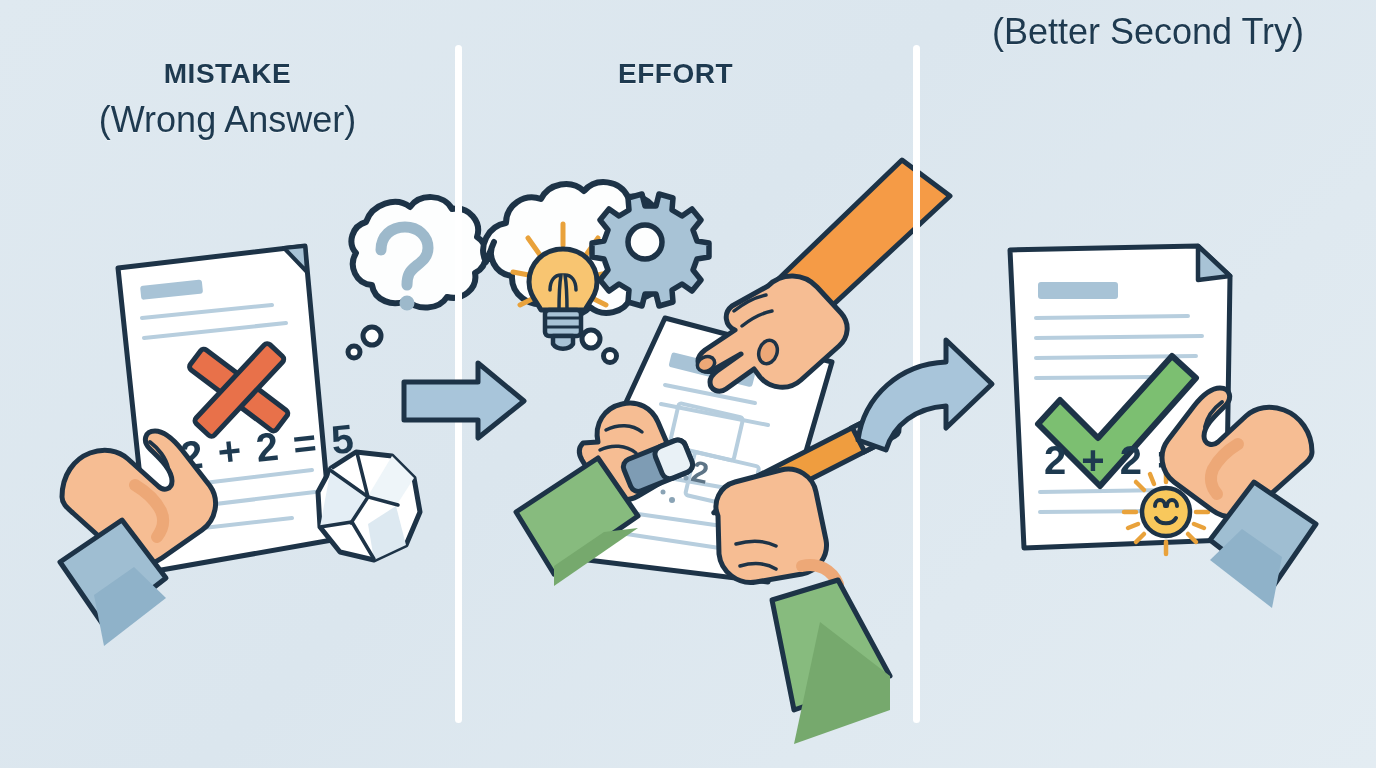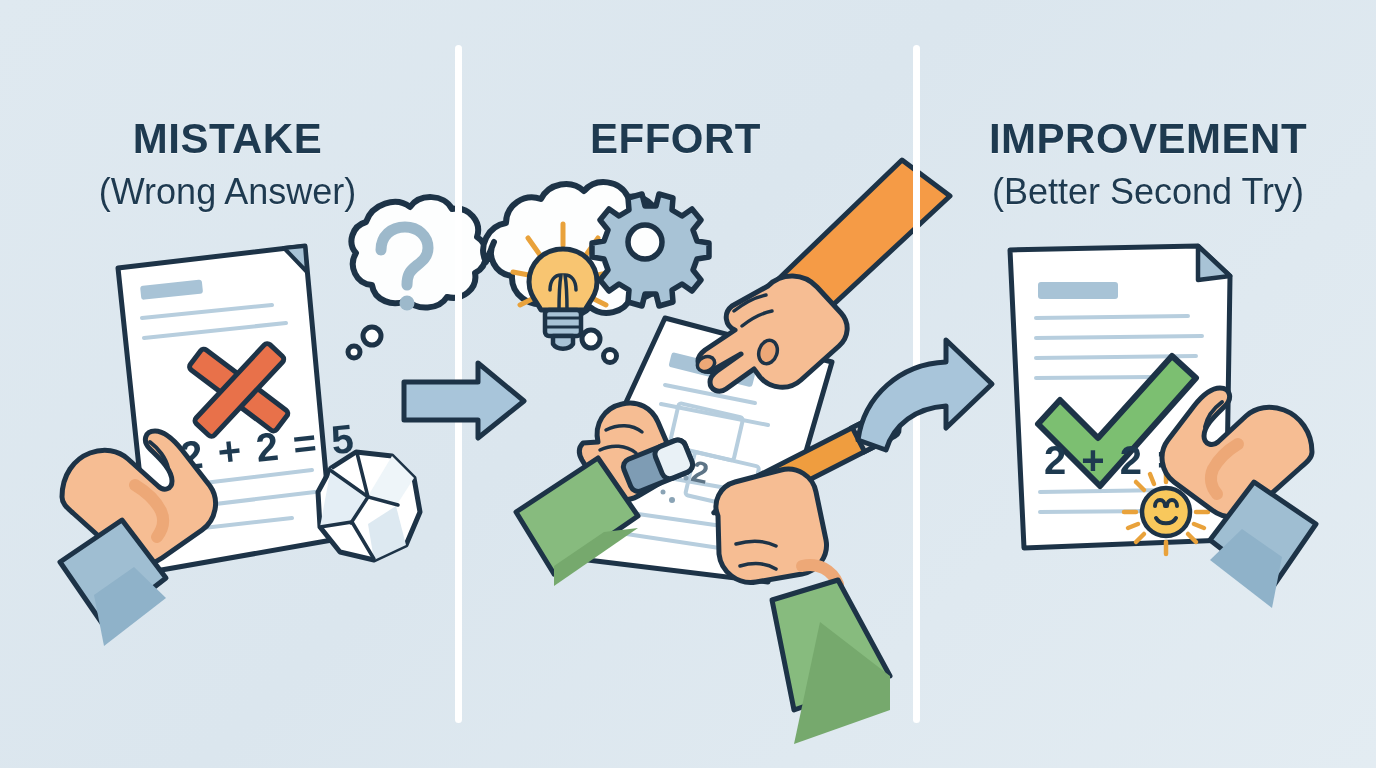--- a/index.html
+++ b/index.html
@@ -20,22 +20,22 @@
   #div1{left:455px;}
   #div2{left:913px;}
 
   .panel{position:absolute;top:0;height:768px;}
   #panel1{left:0;width:455px;}
   #panel2{left:450px;width:451px;}
   #panel3{left:920px;width:456px;}
 
   .headings{position:absolute;top:0;left:0;width:100%;text-align:center;}
   .title{
-    font-size:42px;font-weight:bold;color:#1e3a50;
-    letter-spacing:.5px;margin-top:118px;line-height:1;
+    font-size:28px;font-weight:bold;color:#1e3a50;
+    letter-spacing:.5px;margin-top:60px;line-height:1;
     text-shadow:0 1px 0 rgba(255,255,255,.55);
   }
   .subtitle{
     font-size:36px;color:#1e3a50;margin-top:14px;line-height:1;
     text-shadow:0 1px 0 rgba(255,255,255,.45);
   }
   .art{position:absolute;top:0;left:0;width:100%;height:768px;}
   svg{display:block;overflow:visible;}
   .arrow-layer{position:absolute;top:0;left:0;width:1376px;height:768px;pointer-events:none;}
 </style>
@@ -222,21 +222,20 @@
         </g>
         <path d="M352,566 c16,-4 30,4 36,18" fill="none" stroke="#eda877" stroke-width="12" stroke-linecap="round"></path>
         <path d="M322,600 l66,-20 l52,96 l-96,34 Z" fill="#87bb7e" stroke="#1d3347" stroke-width="5" stroke-linejoin="round"></path>
         <path d="M370,622 l70,54 l0,34 l-96,34 Z" fill="#76a96d"></path>
       </g>
     </svg>
   </div>
 
   <div class="panel" id="panel3">
     <div class="headings">
-      <div class="title">IMPROVEMENT</div>
       <div class="subtitle">(Better Second Try)</div>
     </div>
 
     <svg class="art" viewBox="0 0 456 768">
 
       <g>
         <path d="M90,250 L278,246 L310,276 L306,540 L104,548 Z" fill="#ffffff" stroke="#1d3347" stroke-width="5" stroke-linejoin="round"></path>
         <path d="M278,246 L310,276 L278,280 Z" fill="#a8c3d6" stroke="#1d3347" stroke-width="4.5" stroke-linejoin="round"></path>
         <rect x="118" y="282" width="80" height="17" rx="3" fill="#a8c3d6"></rect>
         <g stroke="#b7cede" stroke-width="4" stroke-linecap="round">

